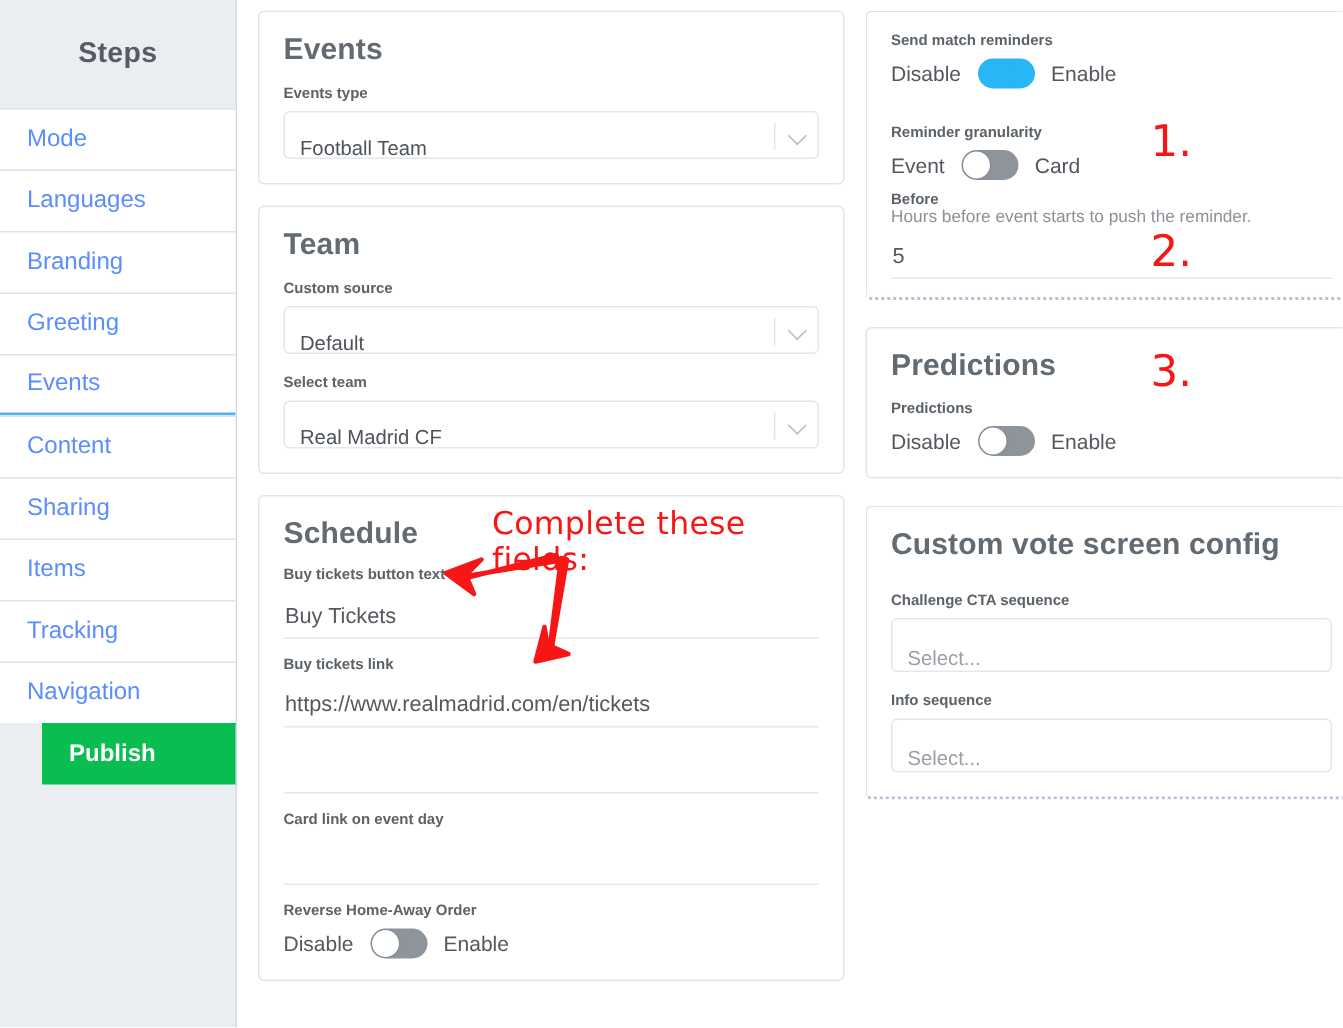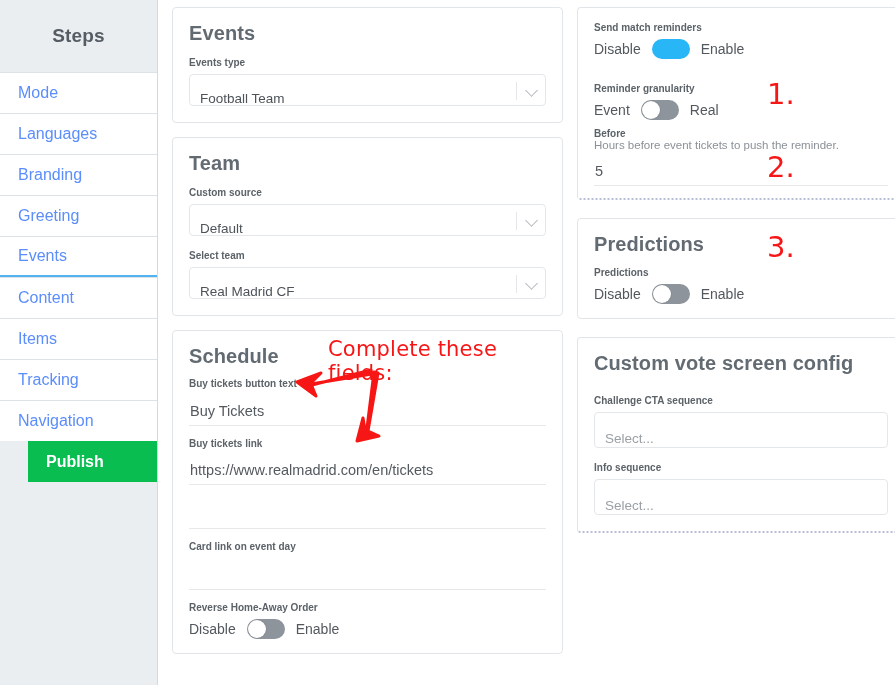--- a/index.html
+++ b/index.html
@@ -199,20 +199,23 @@
         <span>Branding</span>
       </div>
     <div class="sidebar-item">
         <span>Greeting</span>
       </div>
     <div class="sidebar-item active-white">
         <span>Events</span>
       </div>
     <div class="sidebar-item">
         <span>Content</span>
+      </div>
+    <div class="sidebar-item">
+        <span>Sharing</span>
       </div>
     <div class="sidebar-item">
         <span>Items</span>
       </div>
     <div class="sidebar-item">
         <span>Tracking</span>
       </div>
     <div class="sidebar-item">
         <span>Navigation</span>
       </div>
@@ -326,27 +329,27 @@
         </div>
       </div>
 
       <div class="field" style="margin-bottom:8px;">
         <div class="field-label">Reminder granularity</div>
         <div class="toggle-row">
           <span>Event</span>
           <span class="switch off">
               <span class="knob"></span>
             </span>
-          <span>Real</span>
+          <span>Card</span>
         </div>
       </div>
 
       <div class="field">
         <div class="field-label" style="margin-bottom:2px;">Before</div>
-        <div class="field-help">Hours before event tickets to push the reminder.</div>
+        <div class="field-help">Hours before event starts to push the reminder.</div>
         <div class="uinput">5</div>
       </div>
     </div>
 
     <div class="card wide" style="margin-top:18px; padding-bottom:14px;">
       <div class="card-title" style="margin-bottom:11px;">Predictions</div>
       <div class="field">
         <div class="field-label">Predictions</div>
         <div class="toggle-row">
           <span>Disable</span>

